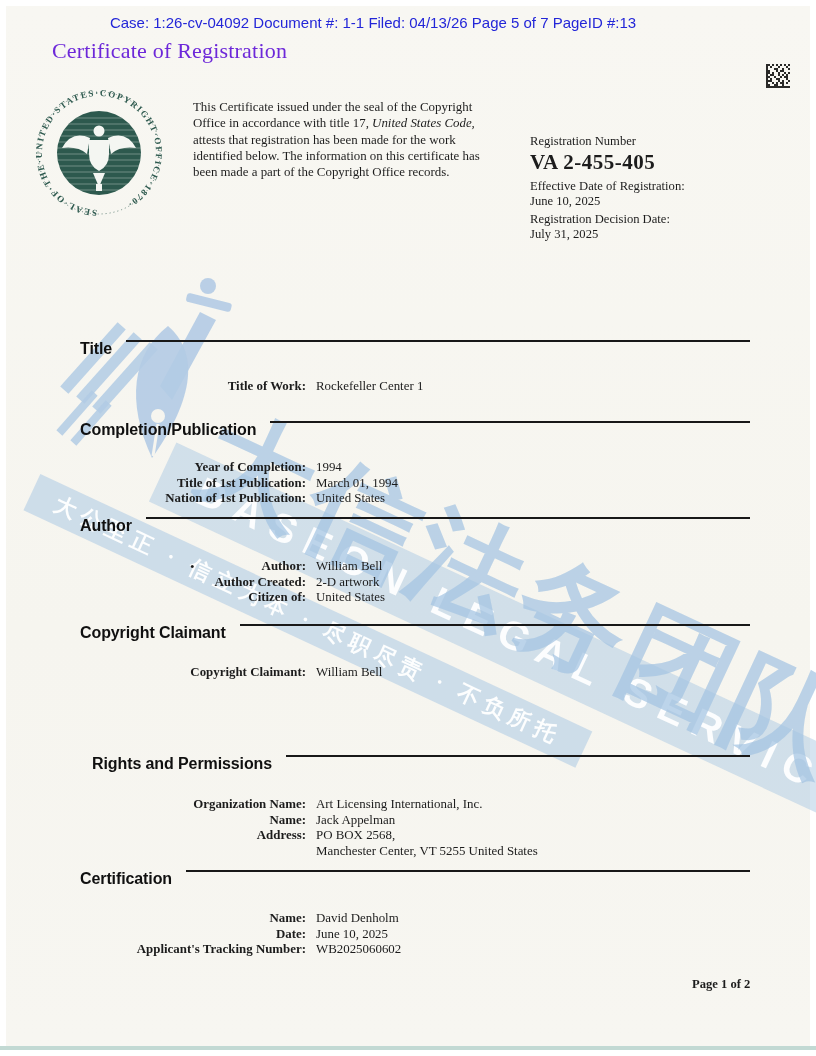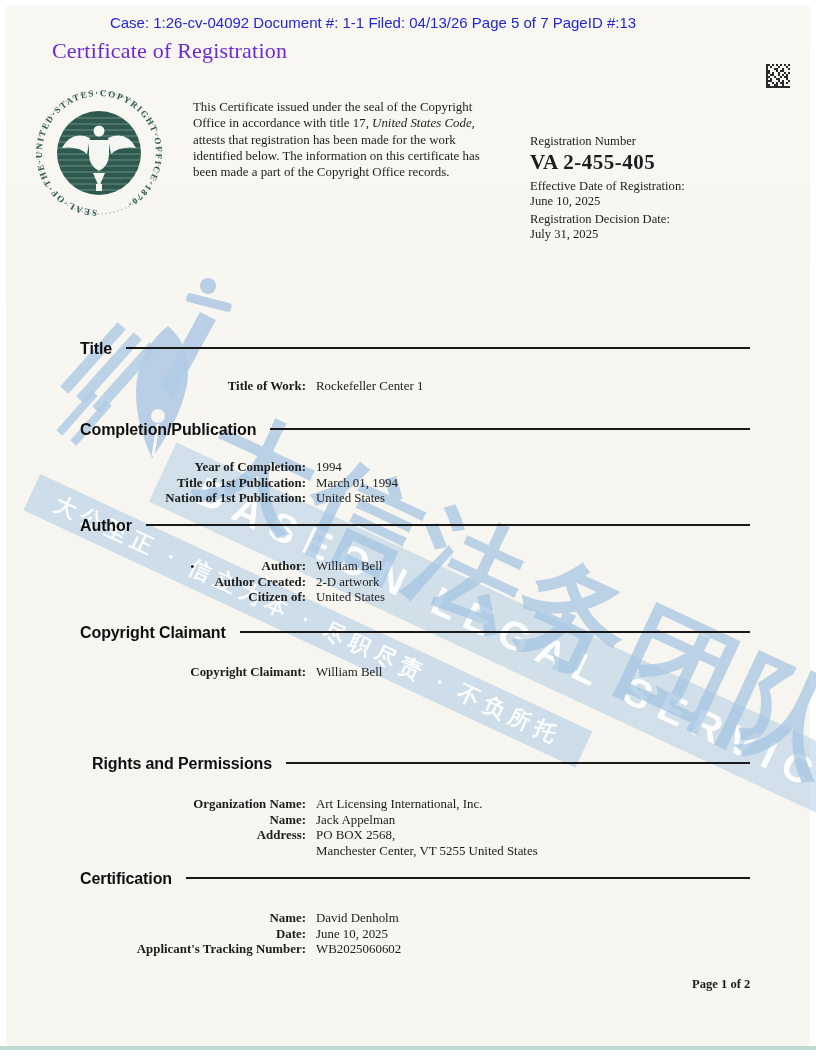--- a/index.html
+++ b/index.html
@@ -41,21 +41,21 @@
 
   
   .reg { position:absolute; left:530px; top:134px; z-index:3; }
   .reg .rl { font-weight:400; font-size:12.6px; }
   .reg .rn { font-weight:700; font-size:21px; letter-spacing:0.5px; margin:1px 0 4px 0; }
   .reg .rd { font-size:12.6px; margin-bottom:3px; }
 
   .barcode { position:absolute; left:766px; top:64px; z-index:3; }
 
   
-  .sec { position:absolute; display:flex; align-items:center; z-index:2; }
+  .sec { position:absolute; display:flex; align-items:flex-start; z-index:2; }
   .sec h2 {
     font-family:"Liberation Sans", sans-serif; font-weight:700; font-size:16px;
     color:#101010; white-space:nowrap; letter-spacing:-0.1px;
   }
   .sec .rule { flex:1; height:0; border-bottom:2.6px solid #181818; margin:0 0 3px 14px; }
 
   .rows { position:absolute; left:74px; width:676px; z-index:2; }
   .row { display:flex; font-size:12.9px; line-height:15.6px; }
   .row .lbl { width:232px; text-align:right; font-weight:700; flex:none; }
   .row .val { margin-left:10px; }

